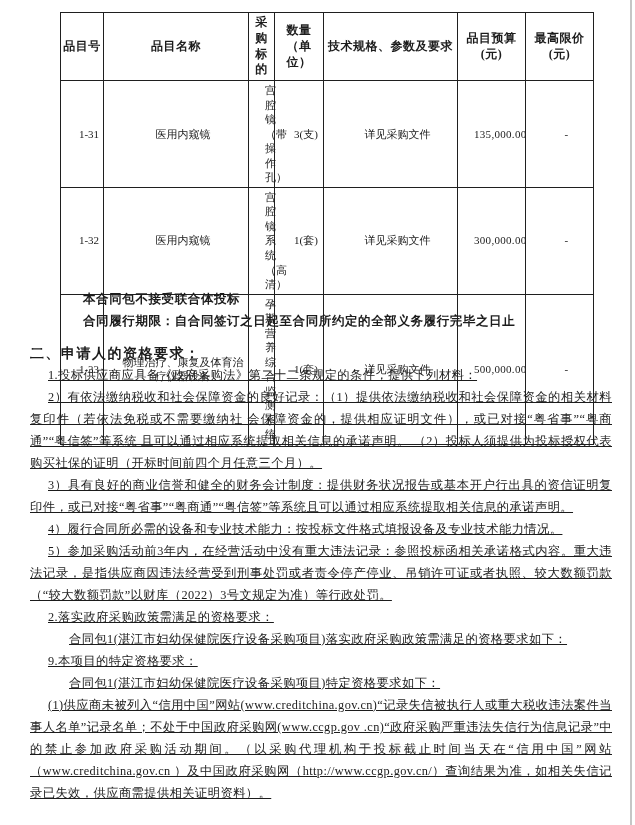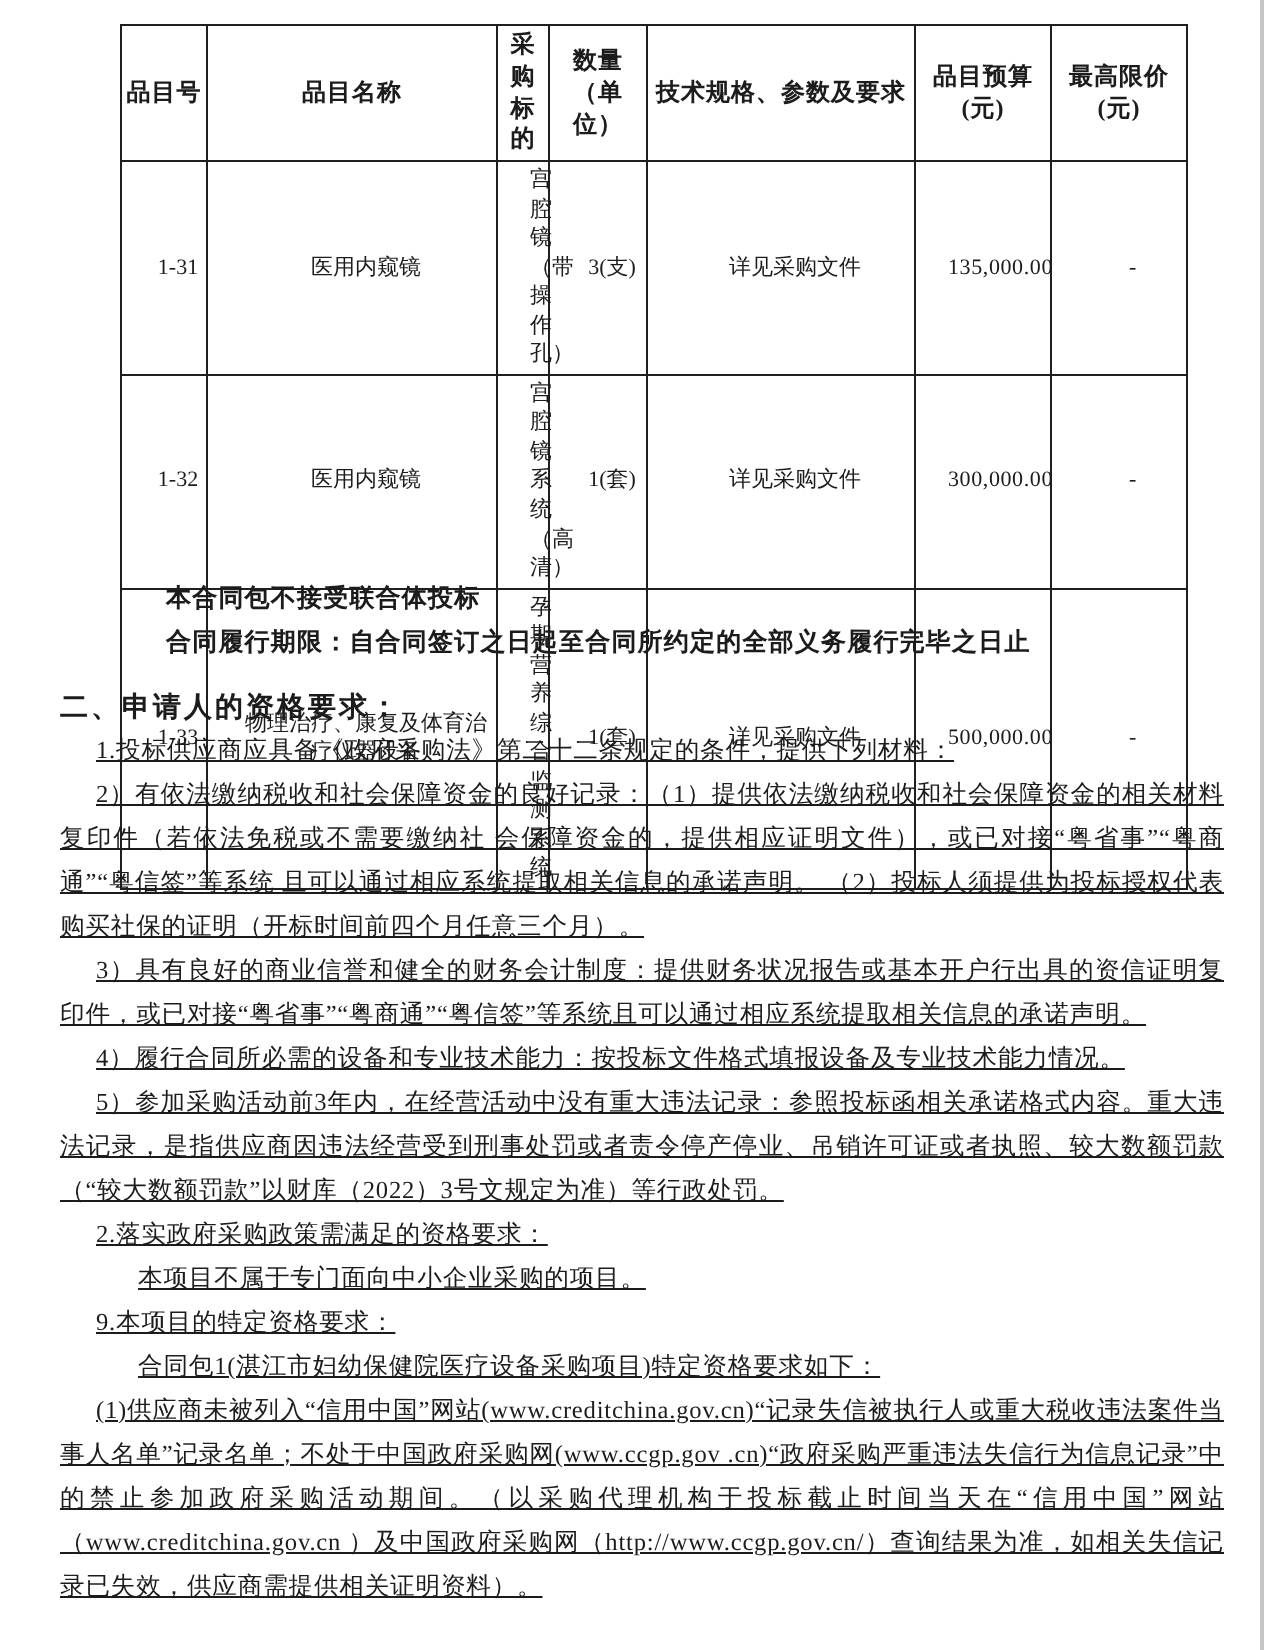--- a/index.html
+++ b/index.html
@@ -146,19 +146,19 @@
     <p class="note">合同履行期限：自合同签订之日起至合同所约定的全部义务履行完毕之日止</p>
 
     <h2 class="sec-heading">二、申请人的资格要求：</h2>
 
     <p class="para ind1">1.投标供应商应具备《政府采购法》第二十二条规定的条件，提供下列材料：</p>
     <p class="para ind1">2）有依法缴纳税收和社会保障资金的良好记录：（1）提供依法缴纳税收和社会保障资金的相关材料复印件（若依法免税或不需要缴纳社 会保障资金的，提供相应证明文件），或已对接“粤省事”“粤商通”“粤信签”等系统 且可以通过相应系统提取相关信息的承诺声明。 （2）投标人须提供为投标授权代表购买社保的证明（开标时间前四个月任意三个月）。</p>
     <p class="para ind1">3）具有良好的商业信誉和健全的财务会计制度：提供财务状况报告或基本开户行出具的资信证明复印件，或已对接“粤省事”“粤商通”“粤信签”等系统且可以通过相应系统提取相关信息的承诺声明。</p>
     <p class="para ind1">4）履行合同所必需的设备和专业技术能力：按投标文件格式填报设备及专业技术能力情况。</p>
     <p class="para ind1">5）参加采购活动前3年内，在经营活动中没有重大违法记录：参照投标函相关承诺格式内容。重大违法记录，是指供应商因违法经营受到刑事处罚或者责令停产停业、吊销许可证或者执照、较大数额罚款（“较大数额罚款”以财库（2022）3号文规定为准）等行政处罚。</p>
     <p class="para ind1">2.落实政府采购政策需满足的资格要求：</p>
-    <p class="para ind2">本项目不属于专门面向中小企业采购的项目。</p>
+    <p class="para ind2">合同包1(湛江市妇幼保健院医疗设备采购项目)落实政府采购政策需满足的资格要求如下：</p>
     <p class="para ind1">9.本项目的特定资格要求：</p>
     <p class="para ind2">合同包1(湛江市妇幼保健院医疗设备采购项目)特定资格要求如下：</p>
     <p class="para ind1">(1)供应商未被列入“信用中国”网站(www.creditchina.gov.cn)“记录失信被执行人或重大税收违法案件当事人名单”记录名单；不处于中国政府采购网(www.ccgp.gov .cn)“政府采购严重违法失信行为信息记录”中的禁止参加政府采购活动期间。（以采购代理机构于投标截止时间当天在“信用中国”网站（www.creditchina.gov.cn ）及中国政府采购网（http://www.ccgp.gov.cn/）查询结果为准，如相关失信记录已失效，供应商需提供相关证明资料）。</p>
 
   </div>
 </div>
 
 </body></html>

